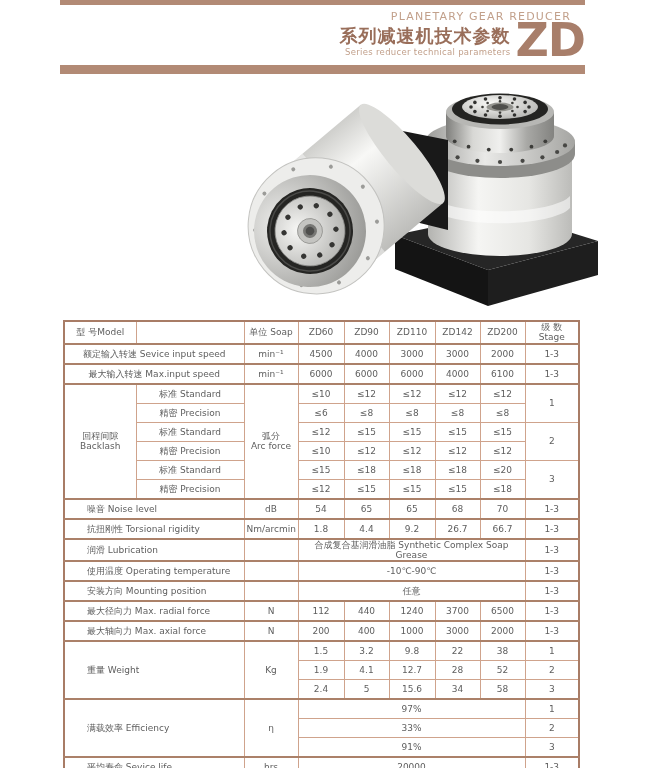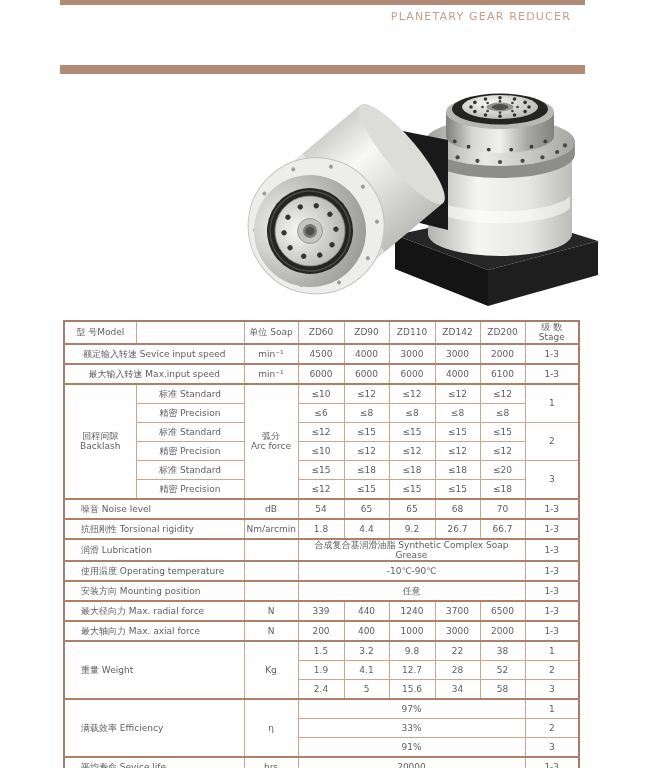--- a/index.html
+++ b/index.html
@@ -21,31 +21,38 @@
   
   .spec-table{
     position:absolute;left:63px;top:320px;border-collapse:collapse;table-layout:fixed;
     width:517px;border:2px solid #a87c66;
   }
   .spec-table td{
     border:1px solid #cfa38c;height:18px;padding:0 2px;text-align:center;
     font-size:9px;color:#5e5e5e;white-space:pre-line;line-height:1.15;overflow:hidden;
   }
   .spec-table tr.sep td{border-top:2px solid #ab8169;}
-  .spec-table td.l{text-align:left;padding-left:16px;}
+  .spec-table td.l{text-align:left;padding-left:22px;}
   .spec-table tr.hdr td{height:19px;}
 </style>
 </head>
 <body>
 
 <div class="page">
 
   <div class="top-bar"></div>
   <div class="kicker">PLANETARY GEAR REDUCER</div>
 
+  <div class="title-row">
+    <div class="title-text">
+      <div class="title-cn">系列减速机技术参数</div>
+      <div class="title-en">Series reducer technical parameters</div>
+    </div>
+    <div class="series-code">ZD</div>
+  </div>
 
   <div class="thick-bar"></div>
 
   <svg class="photo" viewBox="0 0 470 230">
     <defs>
       <linearGradient id="cylWhite" x1="0" y1="0" x2="1" y2="0">
         <stop offset="0" stop-color="#b3b3b0"></stop>
           <stop offset="0.35" stop-color="#f5f5f3"></stop>
         <stop offset="0.7" stop-color="#e6e6e3"></stop>
           <stop offset="1" stop-color="#bcbcb9"></stop>
@@ -324,21 +331,21 @@
         </tr>
         <tr class="sep">
           <td colspan="2" class="l">安装方向 Mounting position</td>
           <td></td>
           <td colspan="5">任意</td>
           <td>1-3</td>
         </tr>
         <tr class="sep">
           <td colspan="2" class="l">最大径向力 Max. radial force</td>
           <td>N</td>
-          <td>339</td>
+          <td>112</td>
           <td>440</td>
           <td>1240</td>
           <td>3700</td>
           <td>6500</td>
           <td>1-3</td>
         </tr>
         <tr class="sep">
           <td colspan="2" class="l">最大轴向力 Max. axial force</td>
           <td>N</td>
           <td>200</td>

